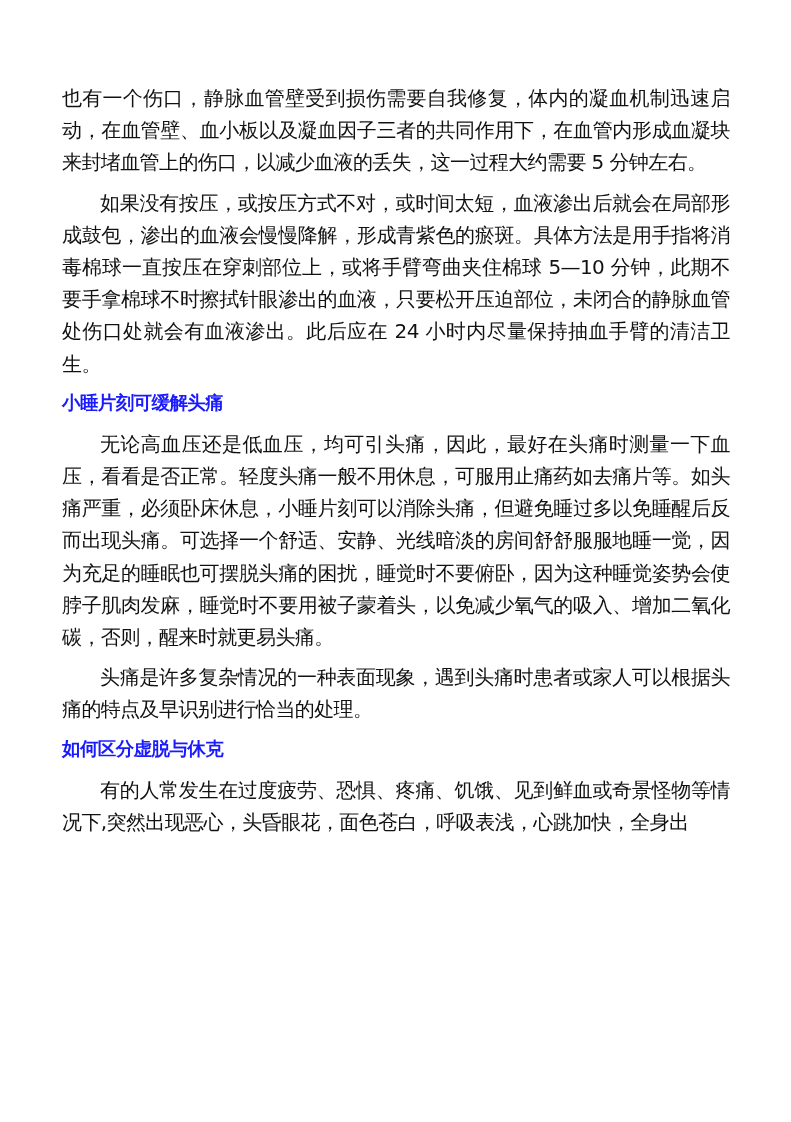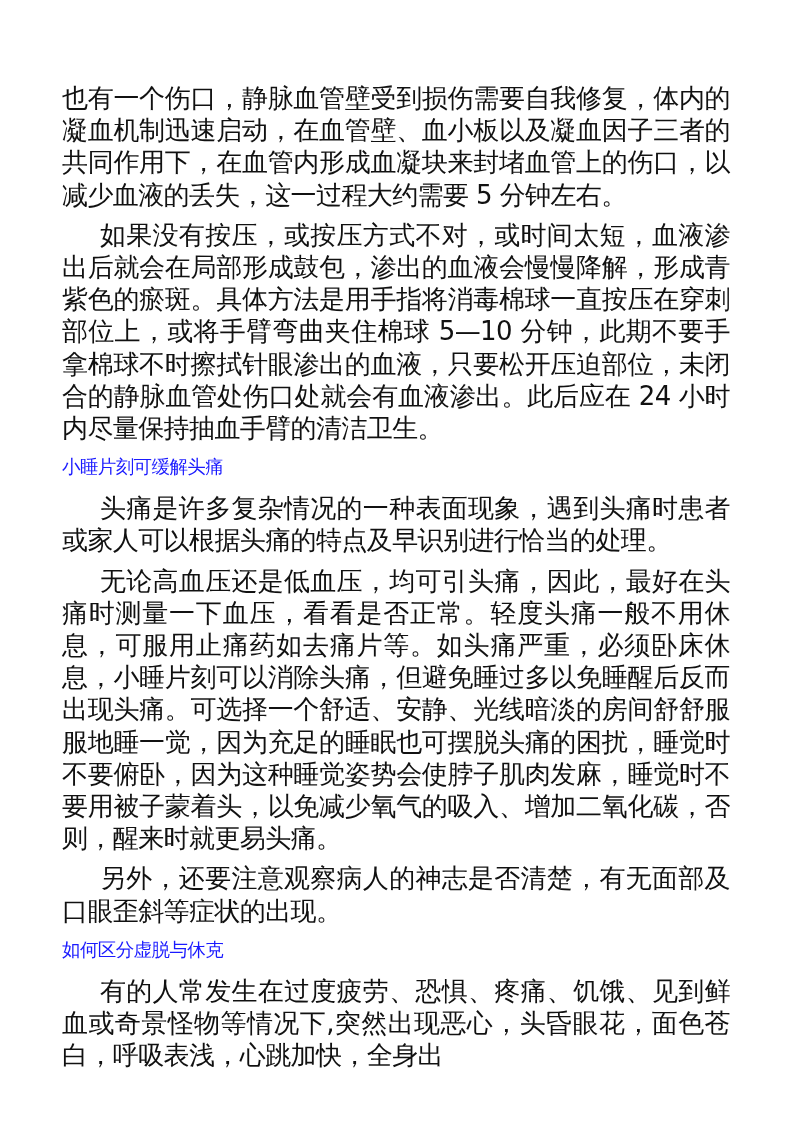--- a/index.html
+++ b/index.html
@@ -15,44 +15,43 @@
       font-family: "DejaVu Sans", "Liberation Sans", sans-serif;
       color: #111111;
     }
     .page {
       position: absolute;
       left: 62px;
       top: 82px;
       width: 668px;
     }
     .para {
-      font-size: 26px;
+      font-size: 20px;
       line-height: 32.2px;
       margin: 0 0 8px 0;
       text-align: justify;
       letter-spacing: -0.6px;
       word-break: break-all;
     }
     .para.indent {
       text-indent: 38px;
     }
     .heading {
       font-size: 18.5px;
       line-height: 30px;
-      font-weight: normal;
+      font-weight: bold;
       color: #1a1aff;
       margin: 0 0 10px 0;
       letter-spacing: -0.6px;
     }
   </style>
 </head>
 <body>
 
 <div class="page">
   <p class="para">也有一个伤口，静脉血管壁受到损伤需要自我修复，体内的凝血机制迅速启动，在血管壁、血小板以及凝血因子三者的共同作用下，在血管内形成血凝块来封堵血管上的伤口，以减少血液的丢失，这一过程大约需要 5 分钟左右。</p>
   <p class="para indent">如果没有按压，或按压方式不对，或时间太短，血液渗出后就会在局部形成鼓包，渗出的血液会慢慢降解，形成青紫色的瘀斑。具体方法是用手指将消毒棉球一直按压在穿刺部位上，或将手臂弯曲夹住棉球 5—10 分钟，此期不要手拿棉球不时擦拭针眼渗出的血液，只要松开压迫部位，未闭合的静脉血管处伤口处就会有血液渗出。此后应在 24 小时内尽量保持抽血手臂的清洁卫生。</p>
   <h2 class="heading">小睡片刻可缓解头痛</h2>
+  <p class="para indent">无论高血压还是低血压，均可引头痛，因此，最好在头痛时测量一下血压，看看是否正常。轻度头痛一般不用休息，可服用止痛药如去痛片等。如头痛严重，必须卧床休息，小睡片刻可以消除头痛，但避免睡过多以免睡醒后反而出现头痛。可选择一个舒适、安静、光线暗淡的房间舒舒服服地睡一觉，因为充足的睡眠也可摆脱头痛的困扰，睡觉时不要俯卧，因为这种睡觉姿势会使脖子肌肉发麻，睡觉时不要用被子蒙着头，以免减少氧气的吸入、增加二氧化碳，否则，醒来时就更易头痛。</p>
   <p class="para indent">头痛是许多复杂情况的一种表面现象，遇到头痛时患者或家人可以根据头痛的特点及早识别进行恰当的处理。</p>
-  <p class="para indent">无论高血压还是低血压，均可引头痛，因此，最好在头痛时测量一下血压，看看是否正常。轻度头痛一般不用休息，可服用止痛药如去痛片等。如头痛严重，必须卧床休息，小睡片刻可以消除头痛，但避免睡过多以免睡醒后反而出现头痛。可选择一个舒适、安静、光线暗淡的房间舒舒服服地睡一觉，因为充足的睡眠也可摆脱头痛的困扰，睡觉时不要俯卧，因为这种睡觉姿势会使脖子肌肉发麻，睡觉时不要用被子蒙着头，以免减少氧气的吸入、增加二氧化碳，否则，醒来时就更易头痛。</p>
-  <p class="para indent">另外，还要注意观察病人的神志是否清楚，有无面部及口眼歪斜等症状的出现。</p>
   <h2 class="heading">如何区分虚脱与休克</h2>
   <p class="para indent">有的人常发生在过度疲劳、恐惧、疼痛、饥饿、见到鲜血或奇景怪物等情况下,突然出现恶心，头昏眼花，面色苍白，呼吸表浅，心跳加快，全身出</p>
 </div>
 
 </body></html>

